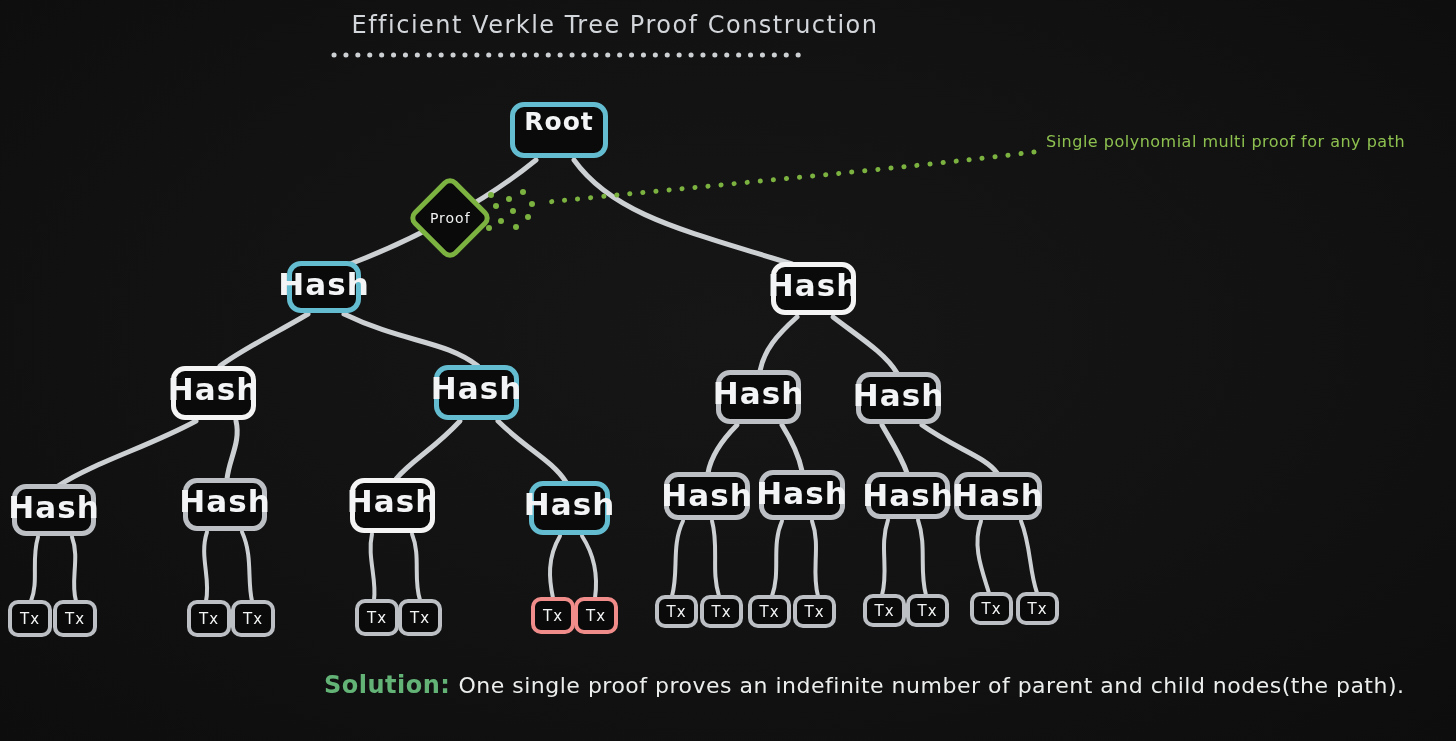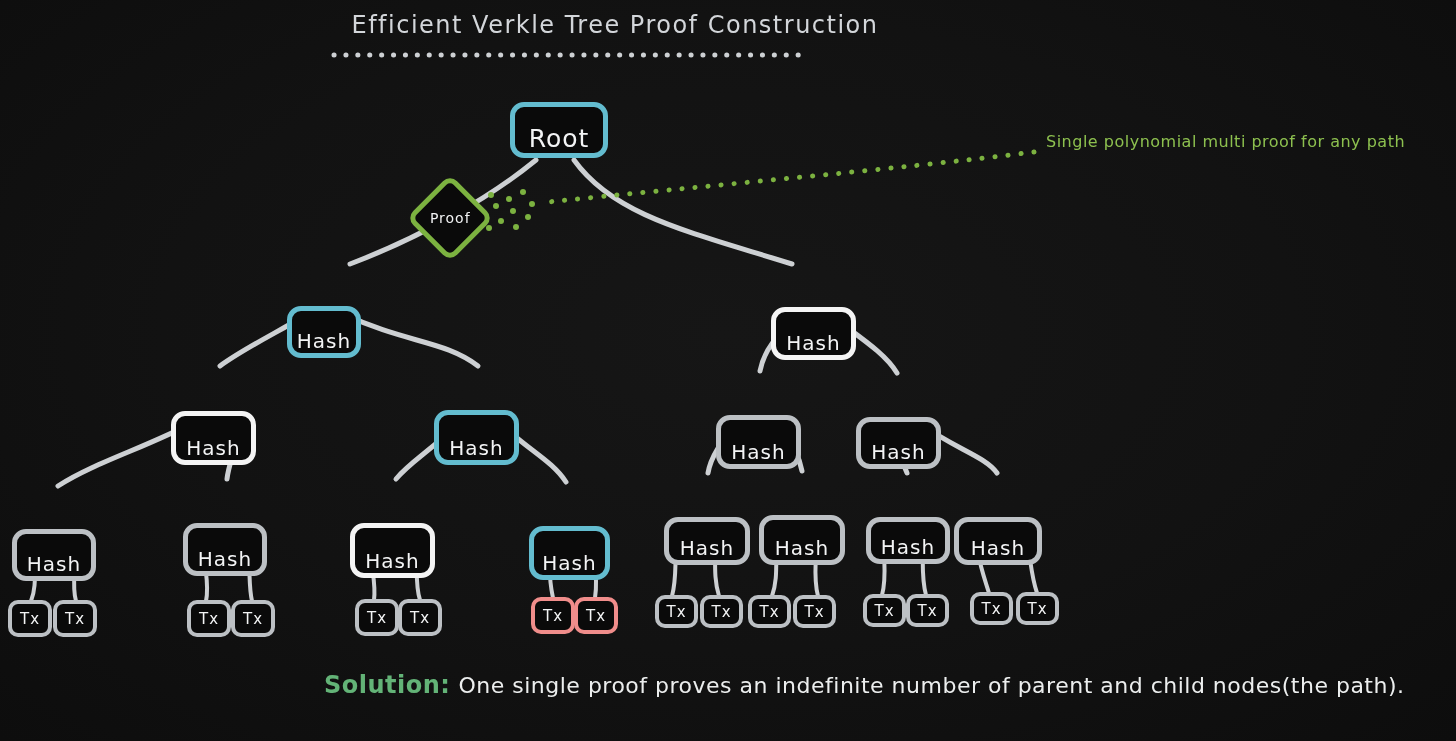--- a/index.html
+++ b/index.html
@@ -9,28 +9,28 @@
     font-family:"DejaVu Sans", sans-serif;
   }
   #edges{position:absolute;left:0;top:0;z-index:1;}
   .edge{fill:none;stroke:var(--edge);stroke-width:5;stroke-linecap:round;}
   .edge.thin{stroke-width:4;}
   .dotline{fill:none;stroke:var(--green);stroke-width:5;stroke-linecap:round;stroke-dasharray:0.1 13;}
   .underdots{fill:none;stroke:var(--edge);stroke-width:5;stroke-linecap:round;stroke-dasharray:0.1 11.8;}
   .cluster{fill:var(--green);}
   .node{
     position:absolute;z-index:2;box-sizing:border-box;
-    display:flex;align-items:flex-end;justify-content:center;
+    display:flex;align-items:flex-start;justify-content:center;
     background:var(--node_fill);color:#f3f4f5;
-    border-radius:14px;letter-spacing:1px;
+    border-radius:14px;letter-spacing:1px;font-weight:bold;
   }
   .node.teal{border:5px solid var(--teal);}
   .node.white{border:5px solid var(--white);}
   .node.gray{border:5px solid var(--gray);}
-  .node.big{font-size:20px;margin-top:45px;}
+  .node.big{font-size:31px;}
   .node.root{font-size:25px;}
   .tx{
     position:absolute;z-index:2;box-sizing:border-box;
     display:flex;align-items:center;justify-content:center;
     background:var(--node_fill);color:#f3f4f5;
     border:4px solid var(--gray);border-radius:10px;
     width:44px;height:37px;font-size:15px;letter-spacing:1px;
   }
   .tx.red{border-color:var(--red);}
   .tx.small{width:43px;height:33px;}

